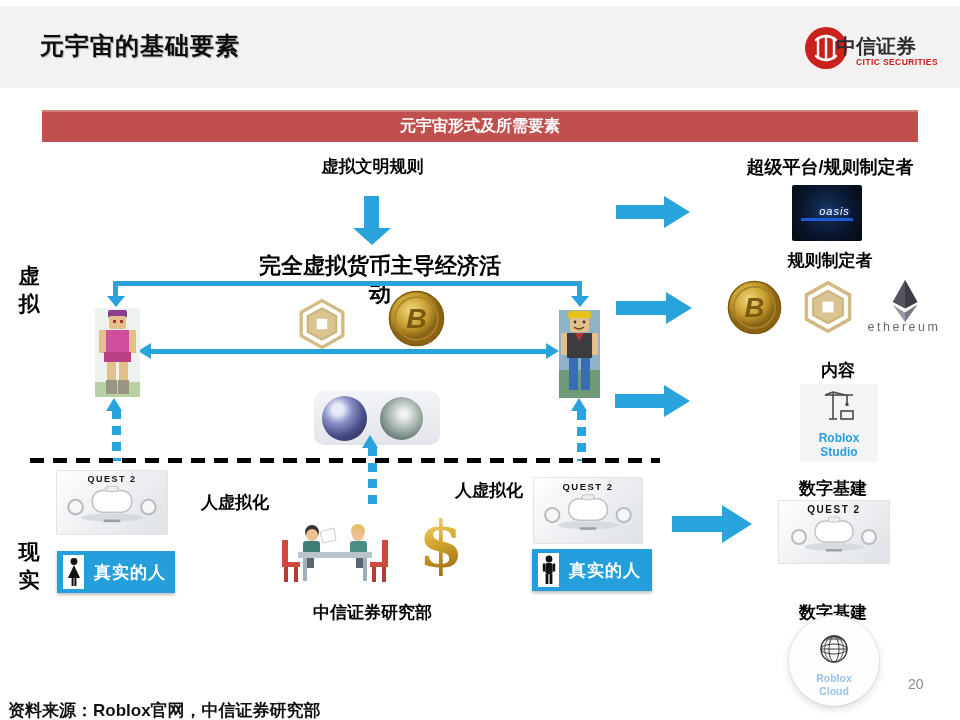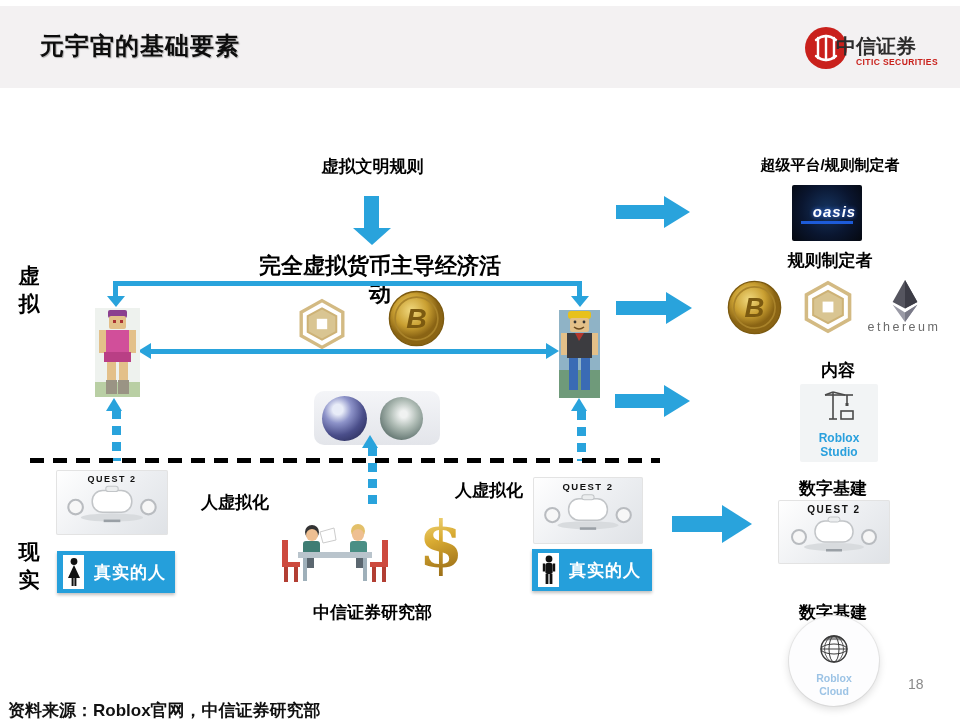--- a/index.html
+++ b/index.html
@@ -41,21 +41,21 @@
 
   
   .badge{position:absolute;background:#259fdb;display:flex;align-items:center;box-shadow:0 2px 3px rgba(0,0,0,.25);}
   .badge .pict{background:#fff;width:21px;height:34px;margin-left:6px;display:flex;align-items:center;justify-content:center;}
   .badge .btxt{color:#fff;font-weight:800;font-size:17px;margin-left:10px;letter-spacing:1px;}
 
   
   #oasis{position:absolute;left:792px;top:185px;width:70px;height:56px;border-radius:2px;
          background:radial-gradient(circle at 50% 45%,#16345f 0%,#0a1630 55%,#05080f 100%);
          display:flex;flex-direction:column;align-items:center;justify-content:center;}
-  #oasis .otxt{color:#fff;font-style:italic;font-weight:700;font-size:15px;letter-spacing:1px;
+  #oasis .otxt{color:#fff;font-style:italic;font-weight:400;font-size:11px;letter-spacing:1px;
                text-shadow:0 0 4px #3f79ff;padding-left:15px;}
   #oasis .obar{width:52px;height:3px;background:#1d5bd8;margin-top:1px;}
   #studio{position:absolute;left:800px;top:384px;width:78px;height:78px;background:#f2f4f5;
           border-radius:2px;text-align:center;}
   #studio .stxt{color:#2aa0dd;font-weight:700;font-size:12px;line-height:1.15;margin-top:3px;}
   #cloud{position:absolute;left:789px;top:616px;width:90px;height:90px;border-radius:50%;
          background:#fdfdfe;box-shadow:0 3px 9px rgba(0,0,0,.14),0 0 0 1px #f0f0f0;text-align:center;}
   #cloud .ctxt{color:#9cc3e5;font-weight:700;font-size:10.5px;line-height:1.2;margin-top:2px;}
   #ethcap{position:absolute;left:854px;top:320px;width:100px;text-align:center;color:#6b6b6b;
           font-size:12.5px;letter-spacing:2.5px;font-weight:400;}
@@ -96,20 +96,21 @@
       <path d="M12,14 Q22,6 32,14"></path>
       <path d="M12,30 Q22,38 32,30"></path>
       <line x1="14" y1="12" x2="14" y2="32"></line>
       <line x1="22" y1="10" x2="22" y2="34"></line>
       <line x1="30" y1="12" x2="30" y2="32"></line>
     </g>
   </svg>
   <div id="logo-zh">中信证券</div>
   <div id="logo-en">CITIC SECURITIES</div>
 
+  <div id="banner">元宇宙形式及所需要素</div>
 
   <div class="lbl pre" style="left:12px;top:262px;width:34px;font-size:21px;line-height:1.35;">虚
 拟</div>
   <div class="lbl pre" style="left:12px;top:538px;width:34px;font-size:21px;line-height:1.35;">现
 实</div>
 
   <div class="lbl" style="left:280px;top:156px;width:185px;font-size:17px;">虚拟文明规则</div>
 
   <div class="bar" style="left:364px;top:196px;width:15px;height:32px;"></div>
   <div class="abs" style="left:353px;top:228px;width:0;height:0;border-left:19px solid transparent;border-right:19px solid transparent;border-top:17px solid #29a3dc;"></div>
@@ -201,21 +202,21 @@
   </div>
   <div class="arrow-right" style="left:615px;top:385px;height:32px;">
     <div class="hshaft" style="width:49px;height:14px;"></div>
       <div class="rhead"></div>
   </div>
   <div class="arrow-right" style="left:672px;top:505px;height:38px;">
     <div class="hshaft" style="width:50px;height:16px;"></div>
     <div style="width:0;height:0;border-top:19px solid transparent;border-bottom:19px solid transparent;border-left:30px solid #29a3dc;"></div>
   </div>
 
-  <div class="lbl" style="left:720px;top:156px;width:220px;font-size:15px;">超级平台/规则制定者</div>
+  <div class="lbl" style="left:720px;top:156px;width:220px;font-size:18px;">超级平台/规则制定者</div>
   <div id="oasis">
     <div class="otxt">oasis</div>
     <div class="obar"></div>
   </div>
 
   <div class="lbl" style="left:770px;top:250px;width:120px;font-size:17px;">规则制定者</div>
   <svg class="abs" style="left:727px;top:280px;" width="55" height="55" viewBox="0 0 40 40">
     <defs>
         <radialGradient id="btc2" cx="40%" cy="35%">
           <stop offset="0%" stop-color="#f0d87e"></stop>
@@ -360,15 +361,15 @@
         <rect x="5.6" y="19" width="2.8" height="10" fill="#111"></rect>
         <rect x="9.6" y="19" width="2.8" height="10" fill="#111"></rect>
       </svg>
     </div>
     <div class="btxt">真实的人</div>
   </div>
 
   <div class="lbl" style="left:290px;top:602px;width:165px;font-size:17px;">中信证券研究部</div>
 
   <div id="src">资料来源：Roblox官网，中信证券研究部</div>
-  <div id="pagenum">18</div>
+  <div id="pagenum">20</div>
 
 </div>
 
 </body></html>

